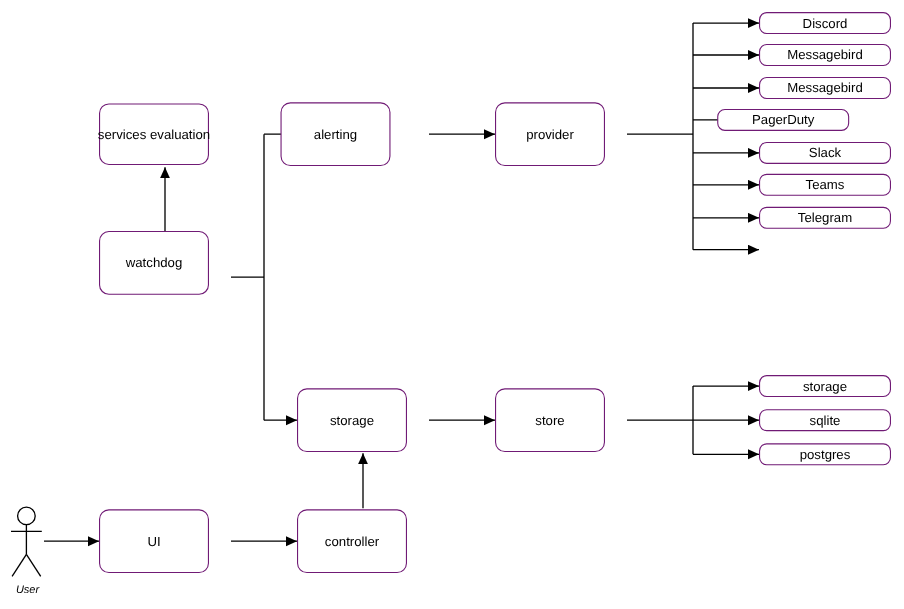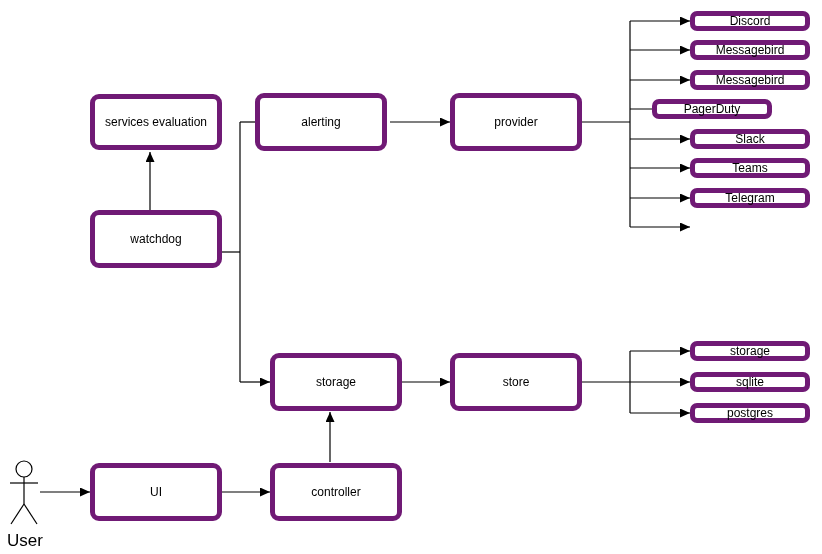--- a/index.html
+++ b/index.html
@@ -9,32 +9,32 @@
     background:#ffffff;
     font-family:"Liberation Sans", sans-serif;
     color:#000000;
     overflow:hidden;
   }
   svg.wires{position:absolute;left:0;top:0;}
   .node{
     position:absolute;
     box-sizing:border-box;
     background:#ffffff;
-    border:5px solid #701a75;
+    border:1px solid #701a75;
     display:flex;align-items:center;justify-content:center;
     font-size:12px;line-height:1;
     text-align:center;
     white-space:nowrap;
   }
-  .node.big{width:132px;height:58px;border-radius:9px;}
+  .node.big{width:100px;height:58px;border-radius:9px;}
   .node.leaf{width:120px;height:20px;border-radius:7px;}
   .actor-label{
     position:absolute;
     left:4px;top:531px;width:42px;
-    font-size:17px;text-align:center;
+    font-size:10px;text-align:center;font-style:italic;
   }
 </style>
 </head>
 <body>
 
 <div class="canvas">
 
   <svg class="wires" width="822" height="554" viewBox="0 0 822 554">
     <defs>
       <marker id="arr" markerWidth="12" markerHeight="10" refX="10" refY="4.5" orient="auto" markerUnits="userSpaceOnUse">

